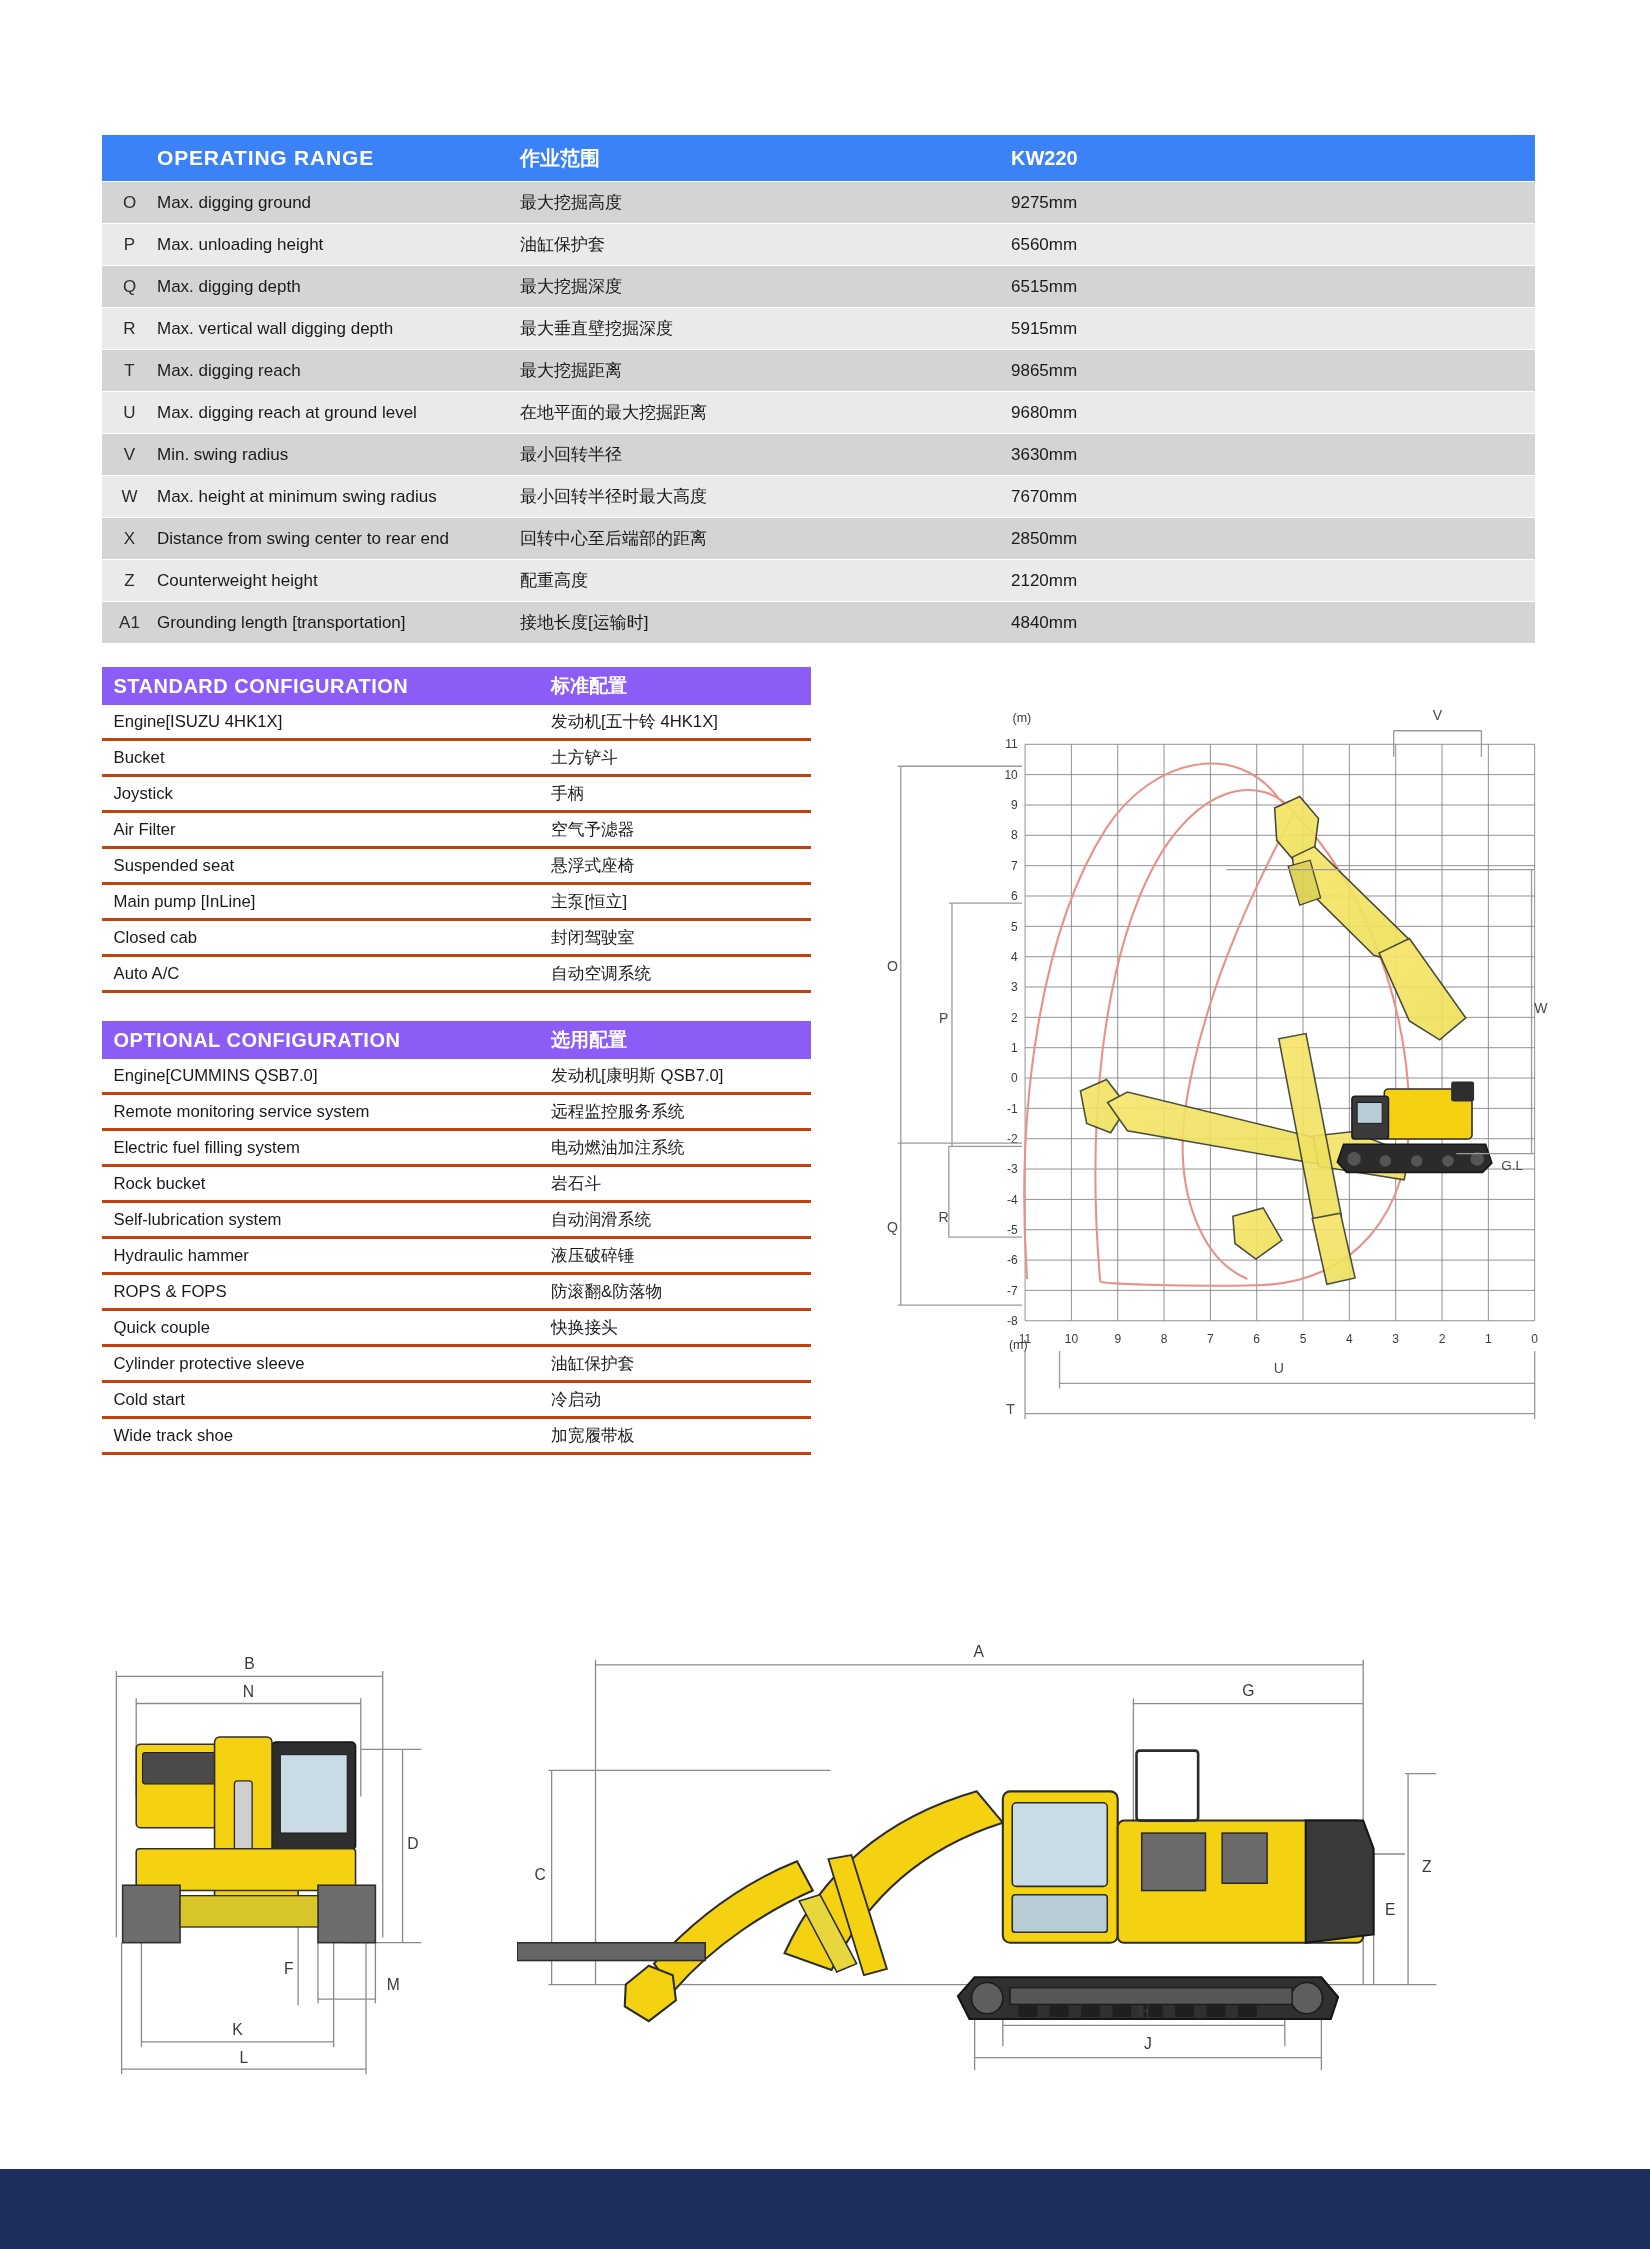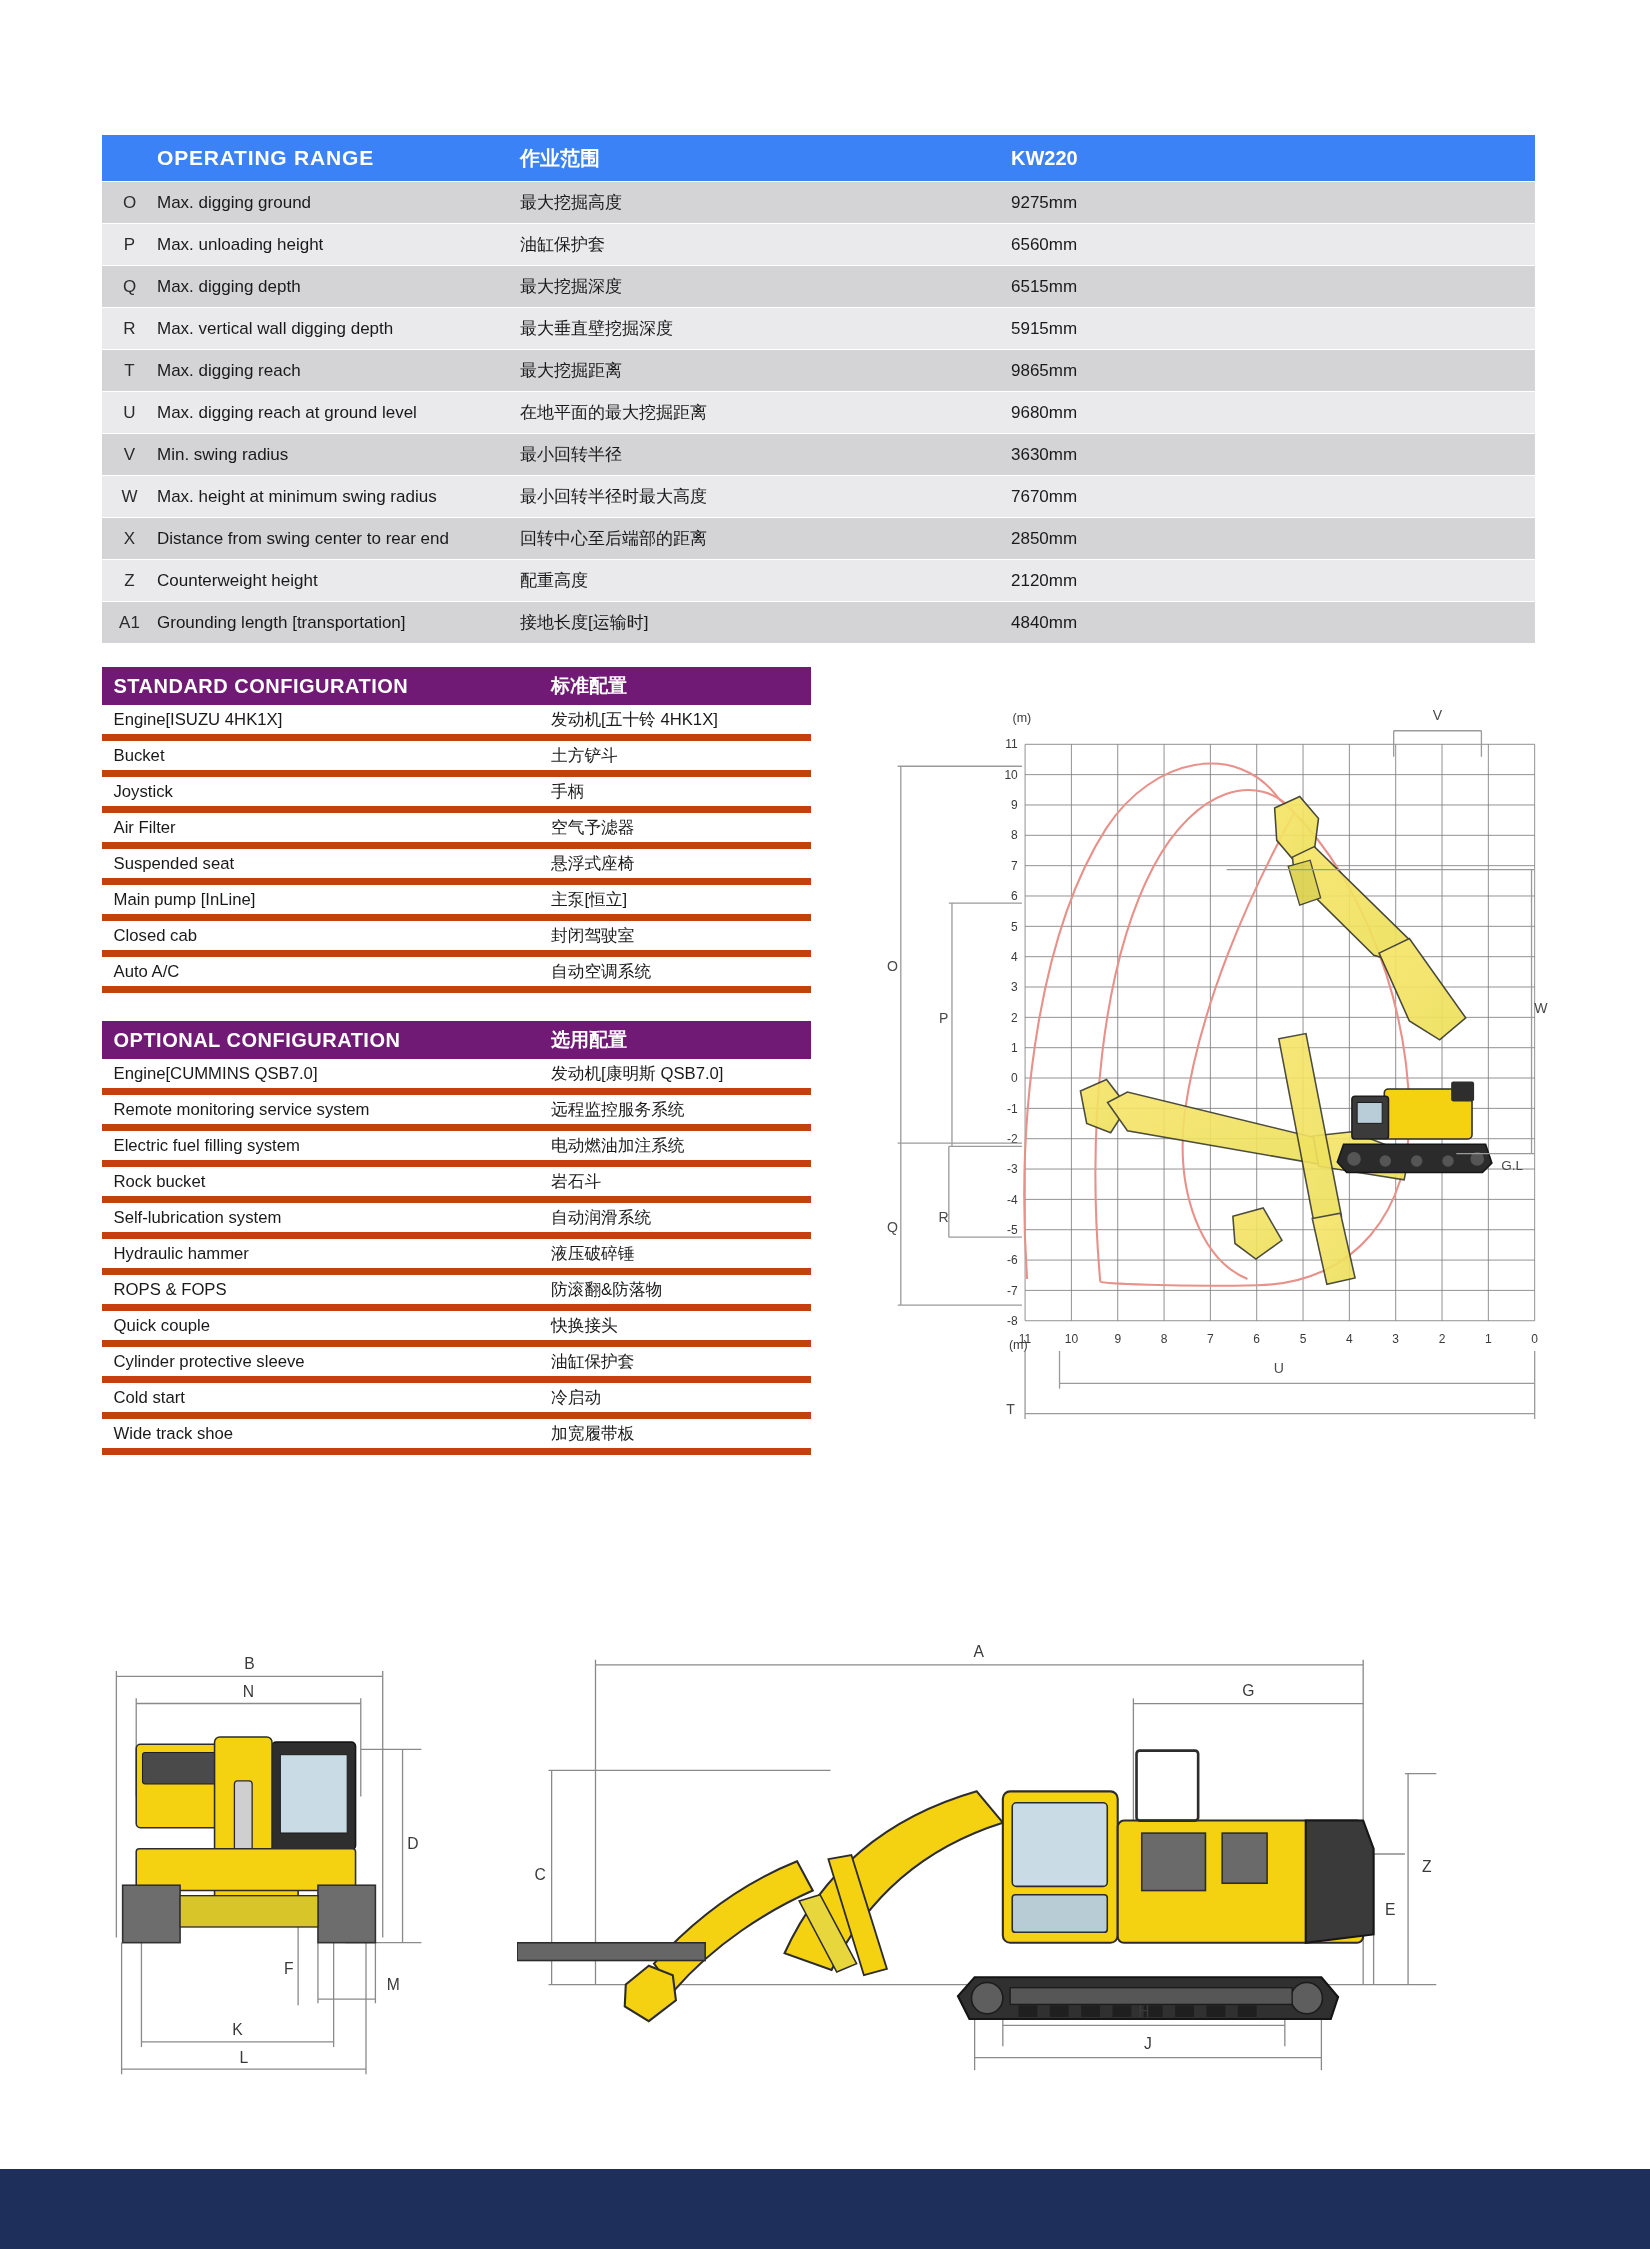--- a/index.html
+++ b/index.html
@@ -47,32 +47,32 @@
   
   .cfg-table {
     position: absolute;
     left: 102px;
     width: 709px;
   }
   #std-config { top: 667px; }
   #opt-config { top: 1021px; }
 
   .cfg-head {
-    background: #701a75;
+    background: #8b5cf6;
     height: 38px;
     display: flex; align-items: center;
     color: #ffffff;
   }
   .ch-en { width: 449px; padding-left: 11.5px; font-size: 20px; font-weight: bold; letter-spacing: 0.5px; }
   .ch-cn { flex: 1; font-size: 19px; font-weight: bold; }
 
   .cfg-row {
     height: 36px;
     display: flex; align-items: center;
-    border-bottom: 7px solid #c2410c;
+    border-bottom: 3px solid #c2410c;
     color: #1a1a1a;
   }
   .cr-en { width: 449px; padding-left: 11.5px; font-size: 16.7px; }
   .cr-cn { flex: 1; font-size: 16.7px; }
 
   
   #range-diagram {
     position: absolute;
     left: 882px; top: 694px;
     width: 684px; height: 794px;

